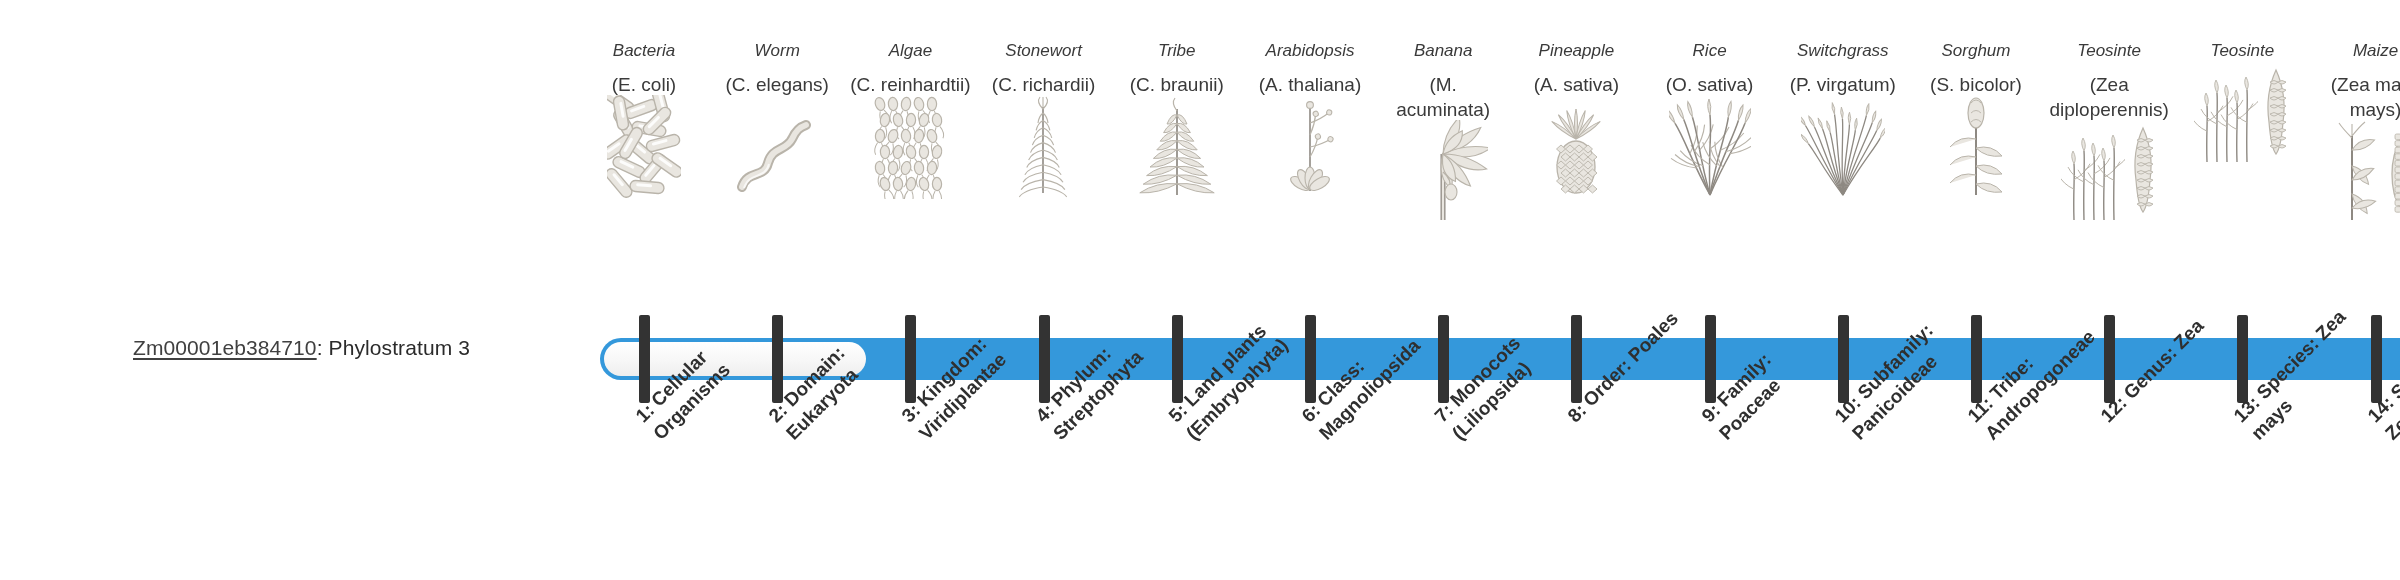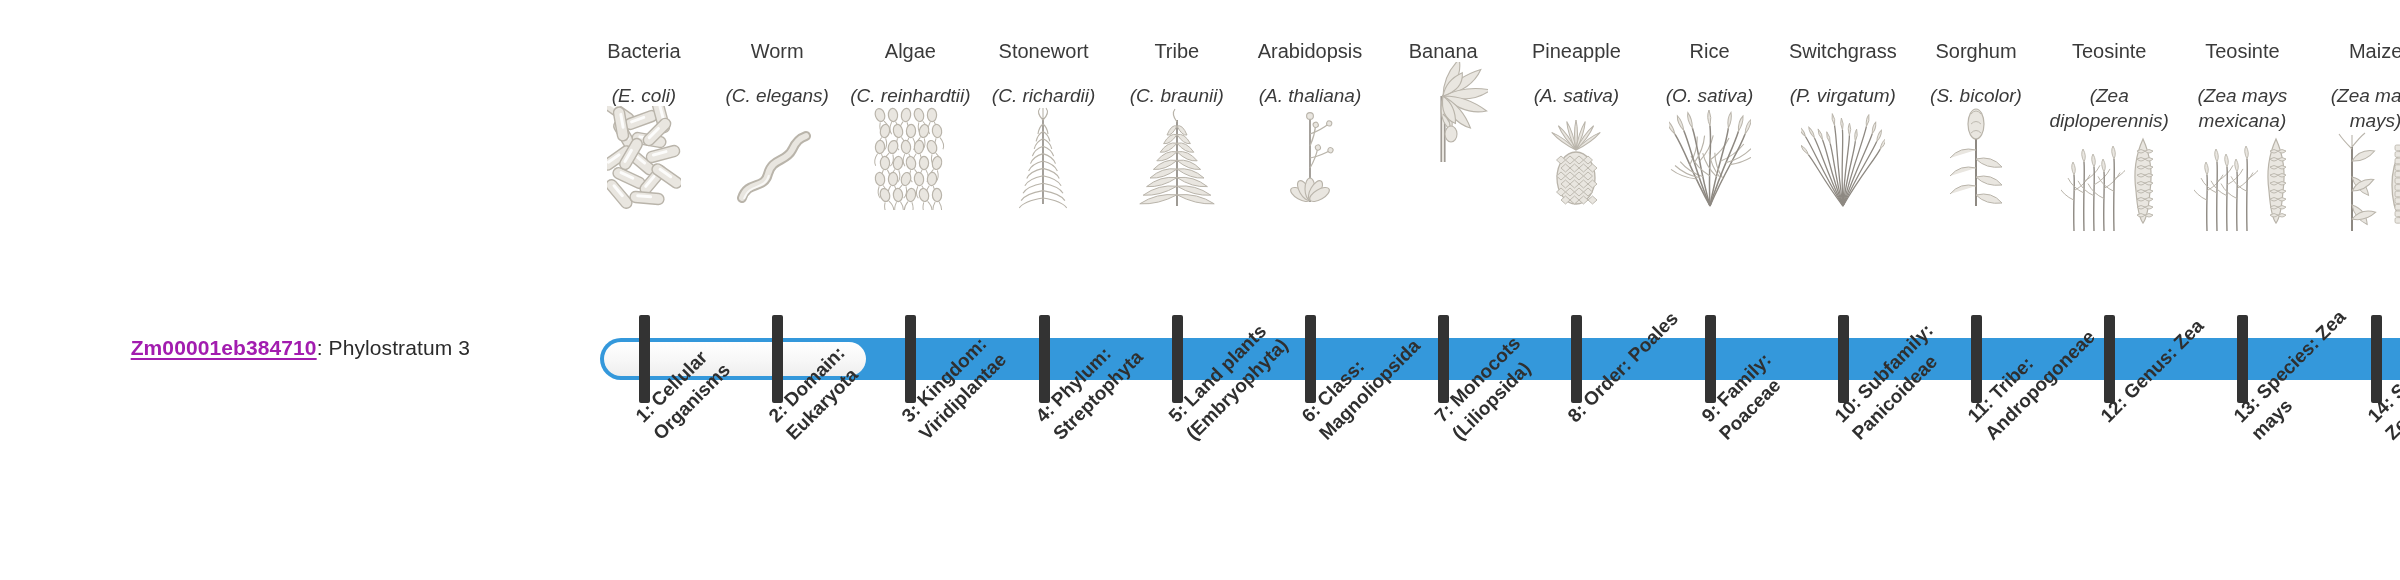--- a/index.html
+++ b/index.html
@@ -13,36 +13,37 @@
   }
   #stage{position:relative;width:2400px;height:580px;}
 
   
   #gene-label{
     position:absolute; left:0; top:336px; width:470px;
     text-align:right; font-size:21px; color:#2b2b2b;
     white-space:nowrap; letter-spacing:.1px;
   }
   #gene-label .gid{
-    color:#a21caf; text-decoration:underline;
-    text-underline-offset:3px; cursor:pointer;font-weight:bold;
+    color:#404040; text-decoration:underline;
+    text-underline-offset:3px; cursor:pointer;
   }
 
   
   .col{
     position:absolute; top:38px; width:126px;
     text-align:center;
   }
   .common{
-    font-size:20px; color:#3a3a3a; line-height:26px;
+    font-size:17px; color:#3a3a3a; line-height:26px;
     white-space:nowrap;
+    font-style:italic;
   }
   .latin{
-    font-size:19px; font-style:italic; color:#3a3a3a;
-    line-height:25px; margin-top:19px;
+    font-size:19px; color:#3a3a3a;
+    line-height:25px; margin-top:8px;
     word-break:break-word;
   }
   .art{
     height:96px; margin-top:6px;
     display:flex; align-items:flex-end; justify-content:center; gap:3px;
   }
   .art svg{display:block;}
 
   
   #bar-track{
@@ -384,20 +385,21 @@
             <g transform="translate(33,62) rotate(-22)">
       <path d="M0 0 q9 -7 15 -16" fill="none" stroke="#b9b4aa" stroke-width="1.2"></path>
       <circle cx="15" cy="-16" r="2.6" fill="#e9e6e0" stroke="#b9b4aa" stroke-width="1"></circle>
             </g>
     <circle cx="33" cy="10" r="3.4" fill="#e9e6e0" stroke="#b9b4aa" stroke-width="1.1"></circle>
   </svg>
         </div>
       </div>
       <div class="col" style="left: 1380.2px;">
         <div class="common">Banana</div>
+     <div class="latin">(M. acuminata)</div>
      <div class="art">
           <svg width="90" height="104" viewBox="0 0 80 104">
     <path d="M40 100 L40 34" stroke="#8e8982" stroke-width="5" fill="none"></path>
     <path d="M40 100 L40 34" stroke="#e9e6e0" stroke-width="2.4" fill="none"></path>
     <g transform="translate(40,34) rotate(-72)">
       <path d="M0 0 q20 -6 40 4 q-18 10 -40 -4z" fill="#e9e6e0" stroke="#b9b4aa" stroke-width="1.1"></path>
             </g>
             <g transform="translate(40,34) rotate(-40)">
       <path d="M0 0 q23 -6 46 4 q-20.7 10 -46 -4z" fill="#e9e6e0" stroke="#b9b4aa" stroke-width="1.1"></path>
             </g>
@@ -649,21 +651,20 @@
             <path d="M17 68 q4 -3 8 0 q-4 4 -8 0z" fill="#e9e6e0" stroke="#b9b4aa" stroke-width=".9"></path>
             <path d="M9 76 q4 -3 8 0 q-4 4 -8 0z" fill="#e9e6e0" stroke="#b9b4aa" stroke-width=".9"></path>
             <path d="M17 76 q4 -3 8 0 q-4 4 -8 0z" fill="#e9e6e0" stroke="#b9b4aa" stroke-width=".9"></path>
             <path d="M9 84 q4 -3 8 0 q-4 4 -8 0z" fill="#e9e6e0" stroke="#b9b4aa" stroke-width=".9"></path>
             <path d="M17 84 q4 -3 8 0 q-4 4 -8 0z" fill="#e9e6e0" stroke="#b9b4aa" stroke-width=".9"></path>
   </svg>
         </div>
       </div>
       <div class="col" style="left: 2179.4px;">
         <div class="common">Teosinte</div>
-     <div class="latin">(Zea mays mexicana)</div>
      <div class="art">
           <svg width="64" height="104" viewBox="0 0 62 104">
             <g transform="translate(12,100)">
       <path d="M0 0 C-1 -28 1 -44.800000000000004 0 -56" fill="none" stroke="#8e8982" stroke-width="1.4"></path>
       <path d="M0 -56 q-4 -8 -1 -13 q4 7 1 13z" fill="#e9e6e0" stroke="#b9b4aa" stroke-width=".9"></path>
       <path d="M0 -30.800000000000004 q-11 -5 -16 -15 M0 -40.32 q11 -6 16 -16" fill="none" stroke="#b9b4aa" stroke-width="1"></path>
     </g>
             <g transform="translate(22,100)">
       <path d="M0 0 C-1 -34.5 1 -55.2 0 -69" fill="none" stroke="#8e8982" stroke-width="1.4"></path>
       <path d="M0 -69 q-4 -8 -1 -13 q4 7 1 13z" fill="#e9e6e0" stroke="#b9b4aa" stroke-width=".9"></path>

